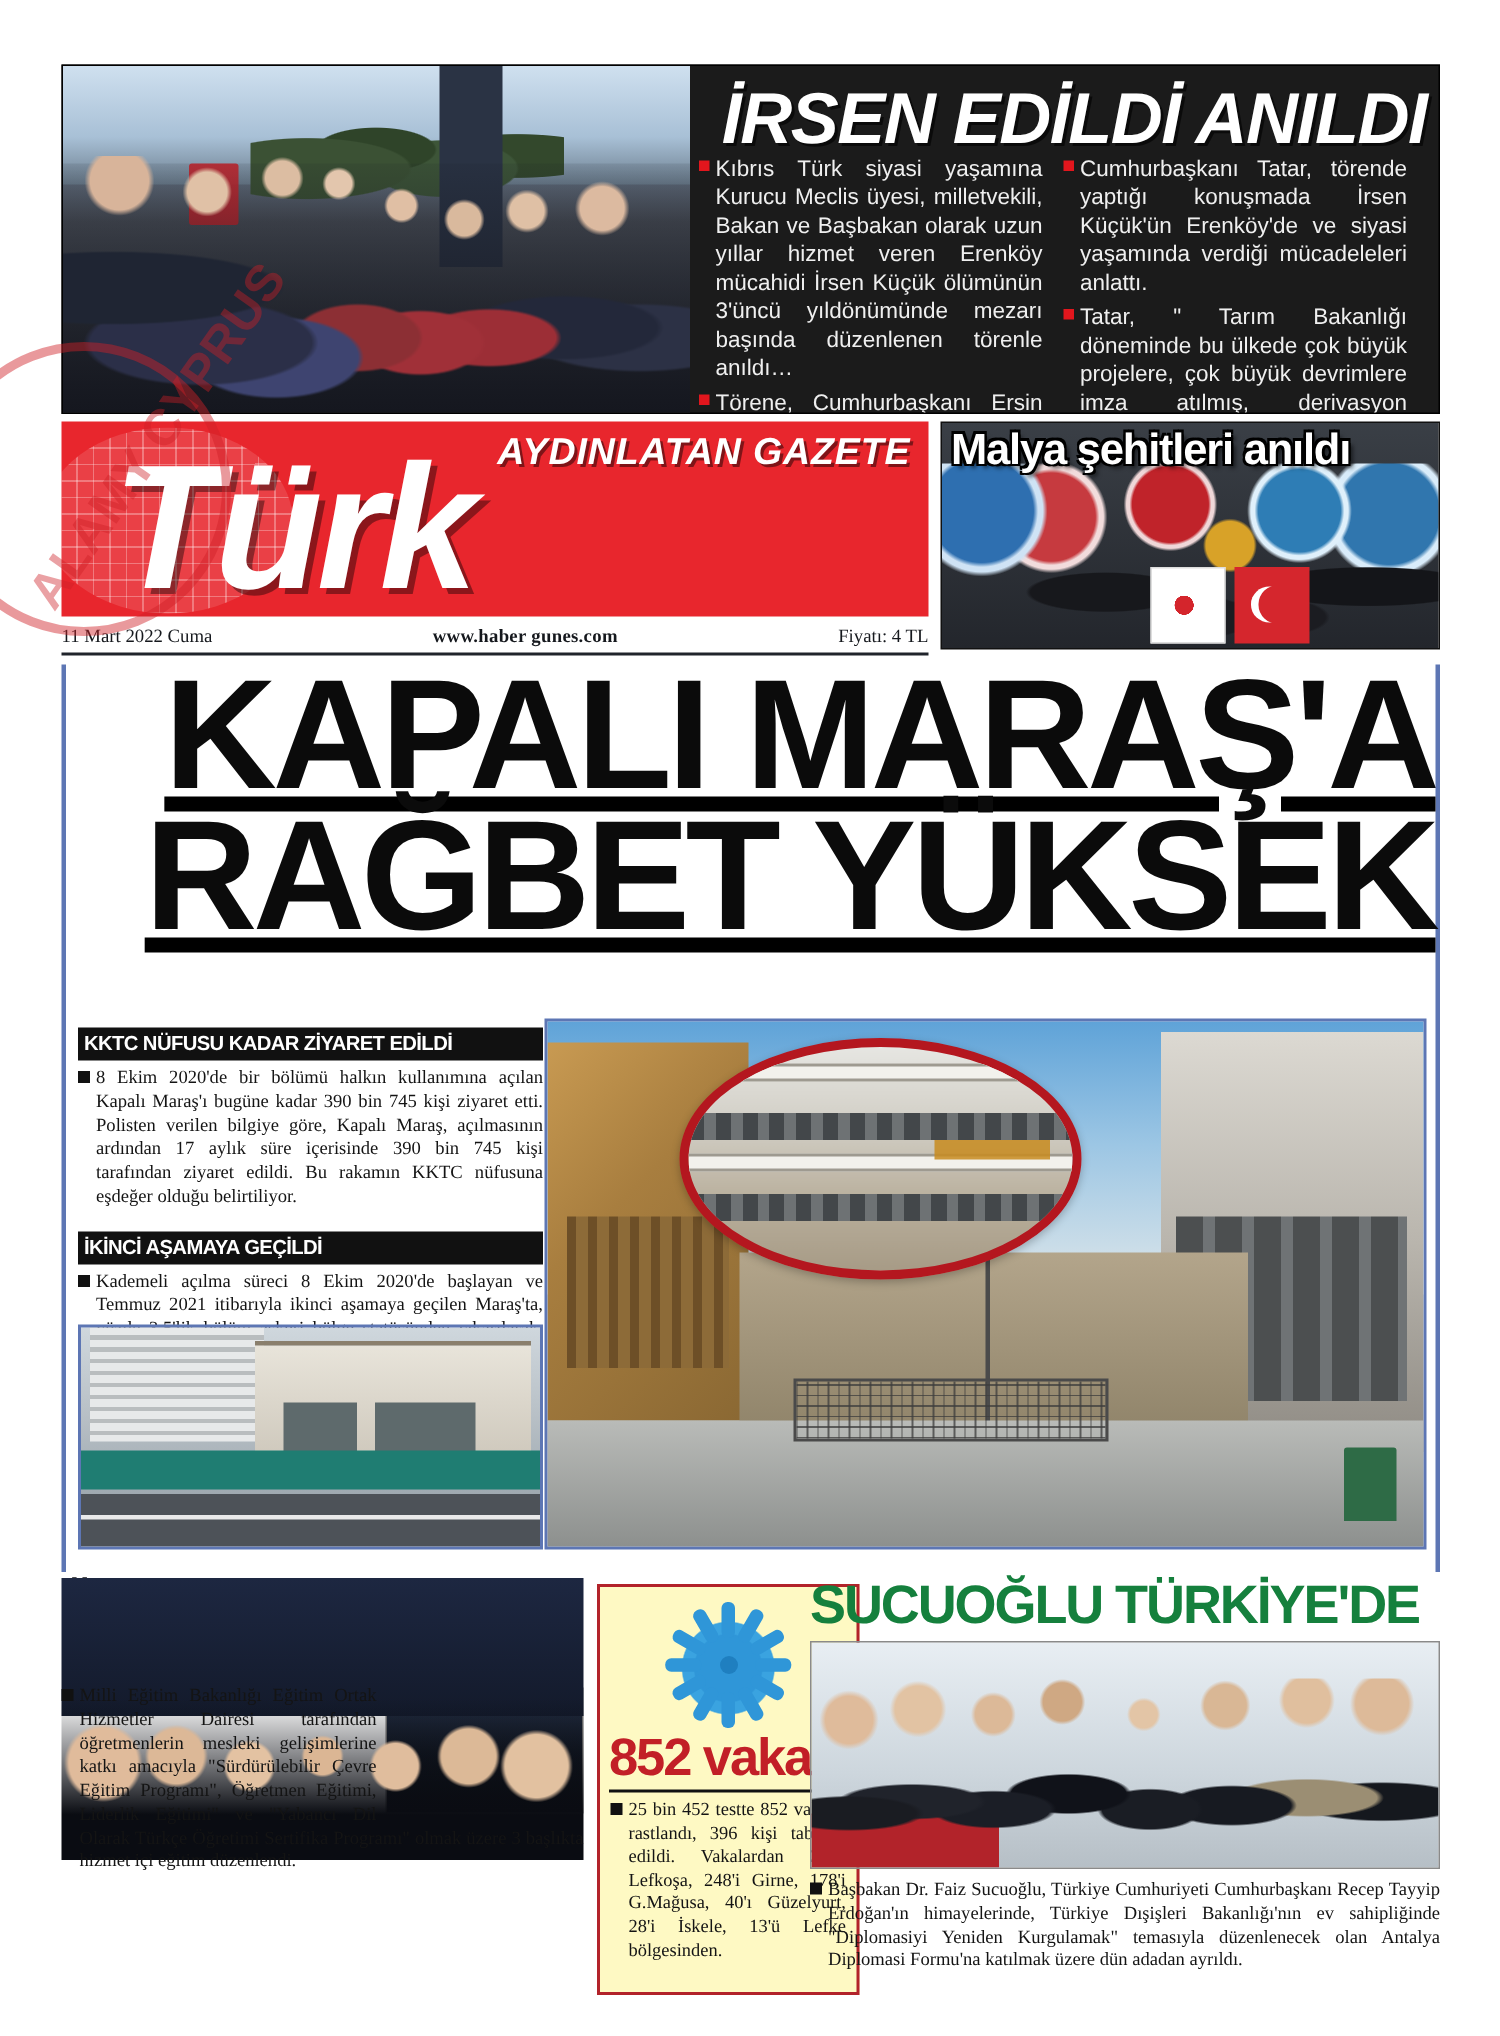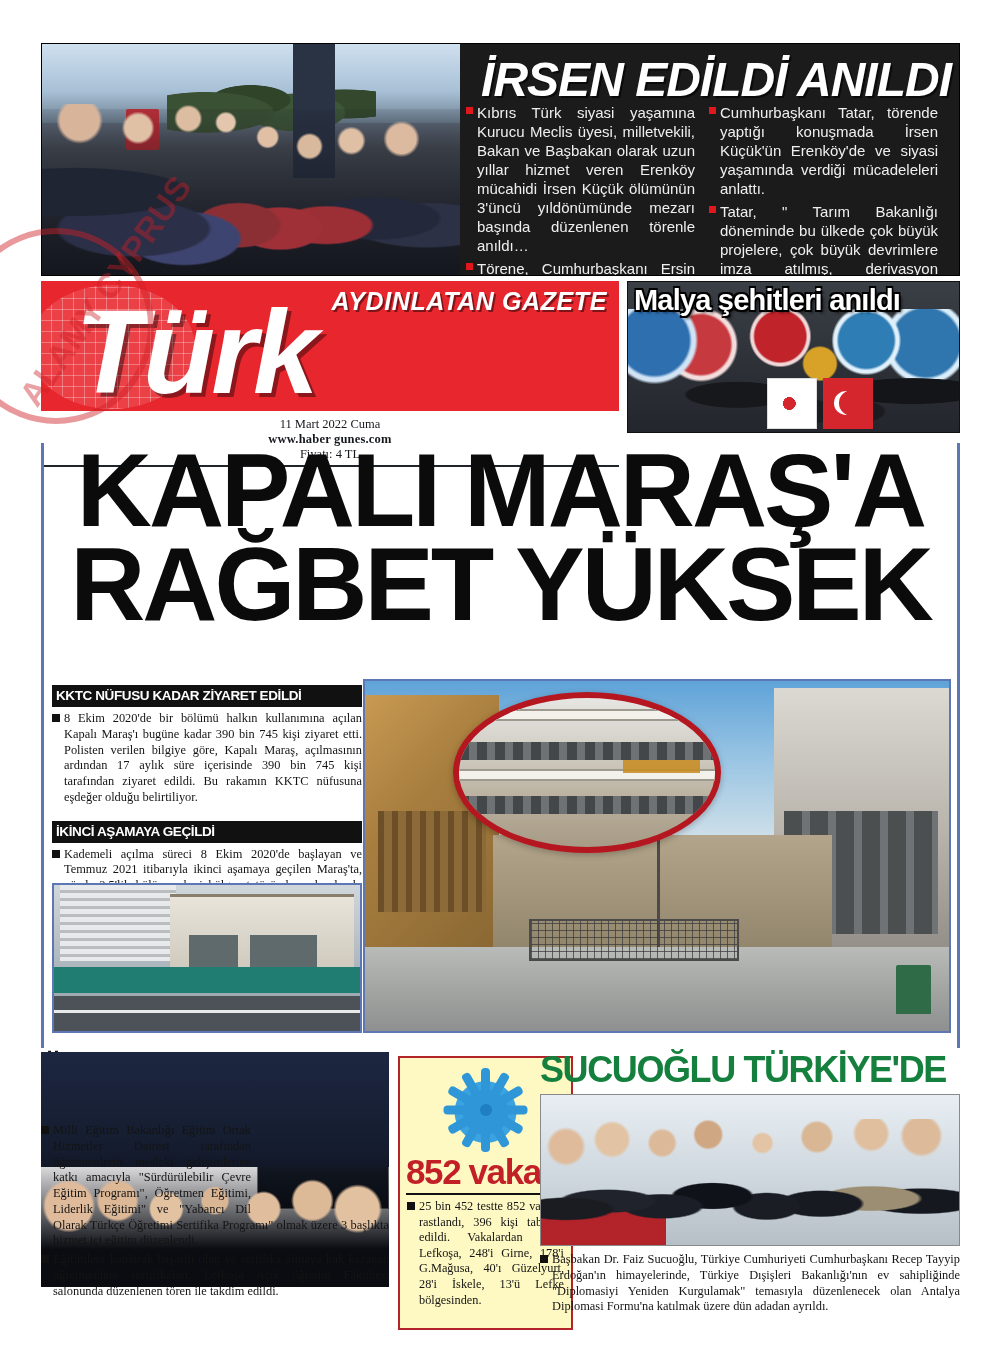--- a/index.html
+++ b/index.html
@@ -124,21 +124,21 @@
     position:absolute; left:34px; top:12px;
     font-size:118px; font-weight:900; font-style:italic; color:#fff;
     line-height:1; letter-spacing:-4px;
     text-shadow: 4px 4px 0 rgba(0,0,0,.40);
   }
   .mh-info {
     position:absolute; left:0; top:136px; width:578px;
     display:flex; justify-content:space-between; align-items:center;
     font-family:"Liberation Serif", serif;
     font-size:12.5px; color:#15181d;
-    border-bottom:2px solid #20242b; padding-bottom:3px;flex-direction:column;
+    border-bottom:2px solid #20242b; padding-bottom:3px;
   }
   .mh-info .site { font-weight:bold; font-size:12.5px; letter-spacing:.2px; }
 
   .mh-side {
     position:absolute; right:0; top:0; width:333px; height:152px;
     border:1px solid #111; overflow:hidden;
     background: linear-gradient(180deg,#3a3f46 0%, #23262c 100%);
   }
   .mh-side .wreaths {
     position:absolute; left:0; top:18%; width:100%; height:70%;
@@ -182,21 +182,21 @@
     text-shadow: -1.6px -1.6px 0 #000, 1.6px -1.6px 0 #000, -1.6px 1.6px 0 #000, 1.6px 1.6px 0 #000, 3px 3px 3px rgba(0,0,0,.55);
     white-space:nowrap;
   }
 
   
   .main-wrap {
     position:absolute; left:41px; top:443px; width:919px; height:605px;
     border-left:3px solid #5d76b4; border-right:3px solid #5d76b4;
   }
   .main-head {
-    text-align:center; padding-top:2px;
+    text-align:right; padding-top:2px;text-decoration:underline;
   }
   .main-head .l1, .main-head .l2 {
     font-size:104px; font-weight:900; line-height:.88;
     letter-spacing:-3px; color:#0b0b0b;
     font-family:"Liberation Sans", sans-serif;
     white-space:nowrap;
   }
   .main-head .l2 { margin-top:2px; }
 
   
@@ -533,21 +533,20 @@
       <div class="bot-title">
         <div>Öğretmenlere hizmet</div>
         <div>içi eğitim düzenlendi</div>
       </div>
       <div class="body-text">
         <div class="teach-photo">
           <div class="stage"></div>
           <div class="heads"></div>
         </div>
         <p>Milli Eğitim Bakanlığı Eğitim Ortak Hizmetler Dairesi tarafından öğretmenlerin mesleki gelişimlerine katkı amacıyla "Sürdürülebilir Çevre Eğitim Programı", Öğretmen Eğitimi, Liderlik Eğitimi" ve "Yabancı Dil Olarak Türkçe Öğretimi Sertifika Programı" olmak üzere 3 başlıkta hizmet içi eğitim düzenlendi.</p>
-        <p>Eğitimlere katılarak başarılı olan ve sertifika almaya hak kazanan öğretmenlere sertifikaları, Lefkoşa Açık öğretim Fakültesi salonunda düzenlenen tören ile takdim edildi.</p>
       </div>
     </div>
 
     <div class="covid">
       <div class="covid-virus">
         <span class="nub"></span>
         <span class="sp" style="transform:rotate(0deg) translateY(-30px)"></span>
         <span class="sp" style="transform:rotate(30deg) translateY(-30px)"></span>
         <span class="sp" style="transform:rotate(60deg) translateY(-30px)"></span>
         <span class="sp" style="transform:rotate(90deg) translateY(-30px)"></span>

